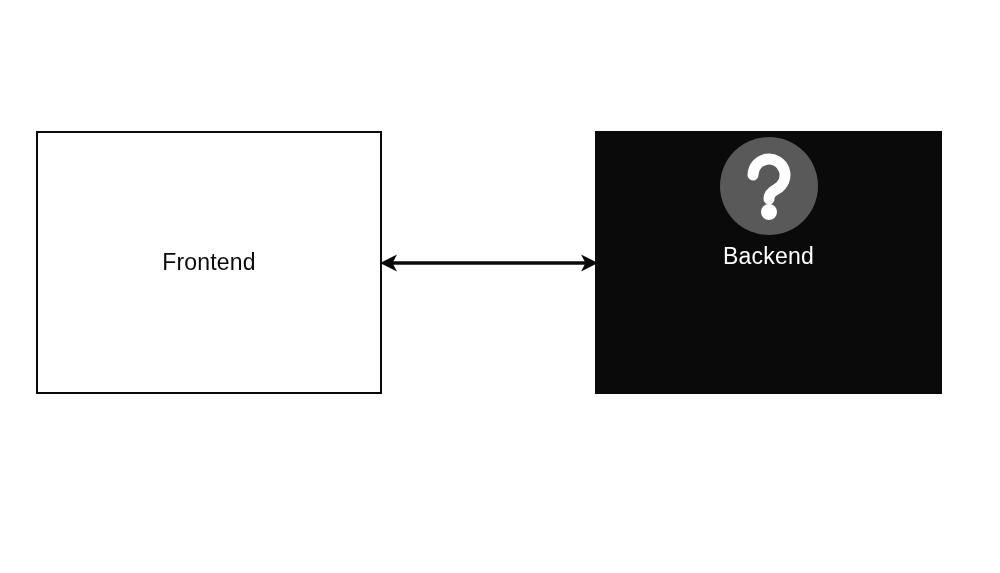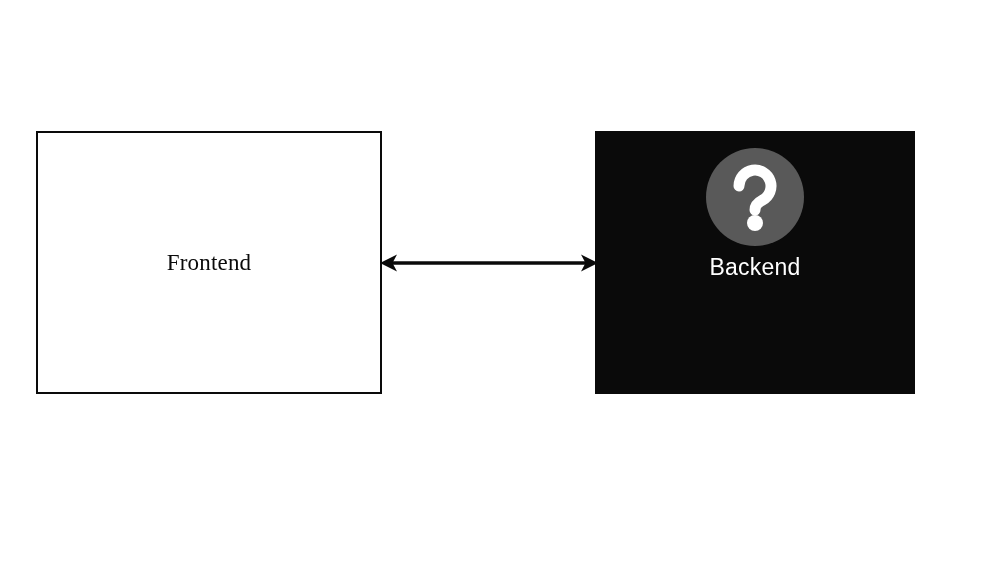--- a/index.html
+++ b/index.html
@@ -28,32 +28,31 @@
     border: 2px solid #0a0a0a;
     display: flex;
     align-items: center;
     justify-content: center;
   }
   .frontend-label {
     color: #0a0a0a;
     font-size: 23px;
     font-weight: 500;
     letter-spacing: 0.2px;
-    font-family: Liberation Serif, serif;
   }
   .backend-box {
     left: 595px;
     top: 131px;
-    width: 320px;
+    width: 347px;
     height: 263px;
     background: #0a0a0a;
     display: flex;
     flex-direction: column;
     align-items: center;
-    padding-top: 17px;
+    padding-top: 6px;
   }
   .q-circle {
     width: 98px;
     height: 98px;
     border-radius: 50%;
     background: #595959;
     display: flex;
     align-items: center;
     justify-content: center;
   }

